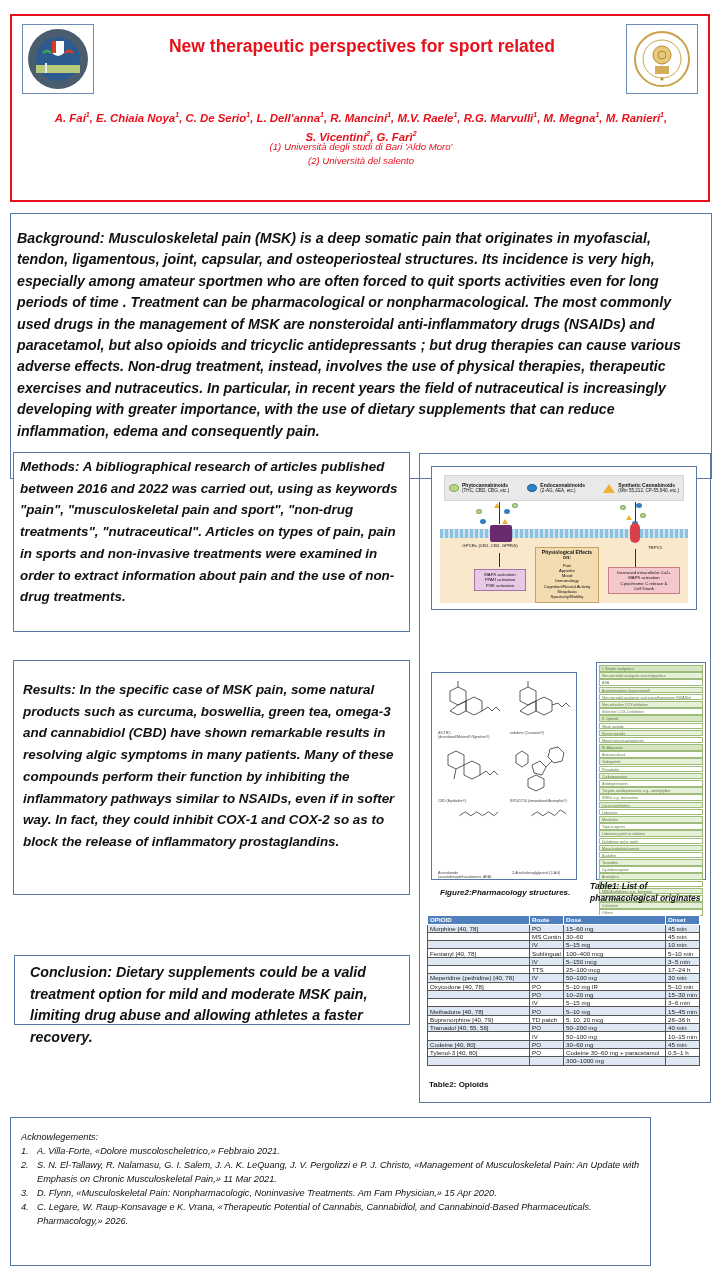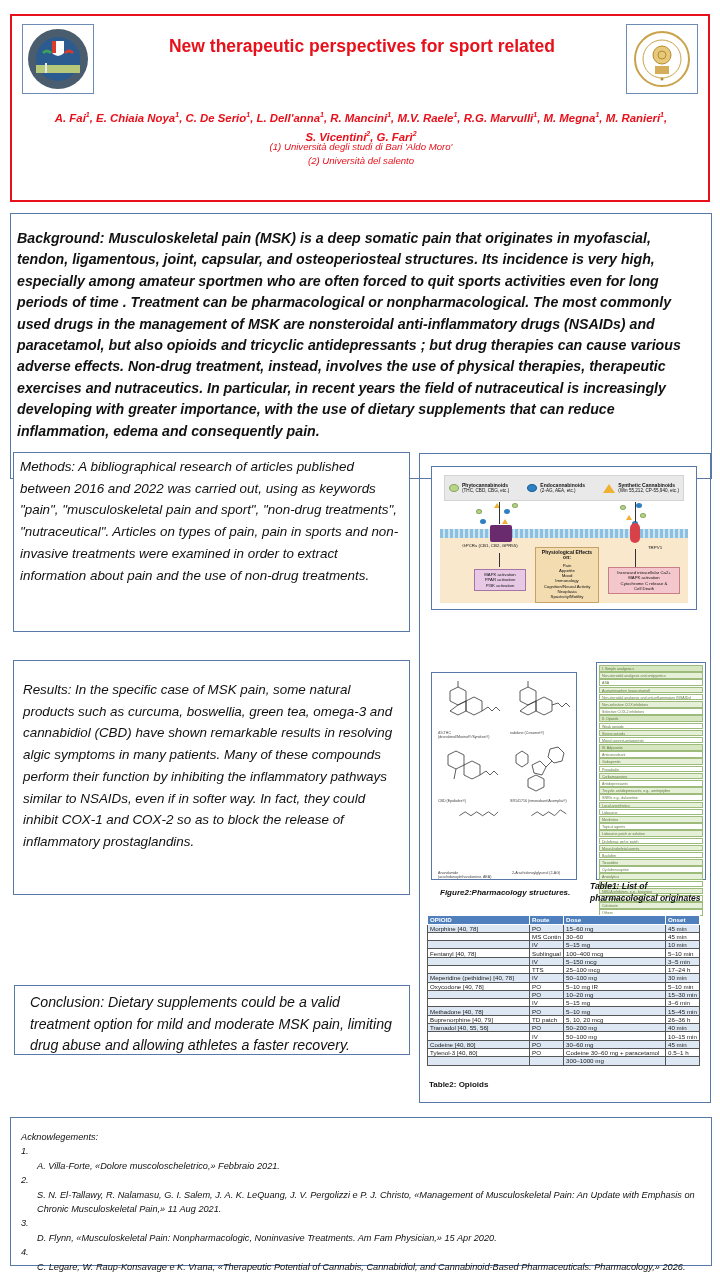--- a/index.html
+++ b/index.html
@@ -18,22 +18,22 @@
   .authors sup { font-size: 7px; }
   .affil { left: 8px; top: 124px; width: 682px; text-align: center; color: #e8101a; font-style: italic; font-size: 9.6px; line-height: 14px; }
 
   
   .tbox { border: 1.5px solid #5878a8; background: #fff; }
   .bg-box { left: 10px; top: 177px; width: 702px; height: 266px; padding: 14px 6px 0 6px; margin-top: 36px; }
   .bg-text { font-weight: bold; font-style: italic; font-size: 14.2px; line-height: 21.4px; }
 
   .methods-box { left: 13px; top: 452px; width: 397px; height: 180px; padding: 3px 6px 0 6px; }
   .results-box { left: 13px; top: 660px; width: 397px; height: 235px; padding: 18px 8px 0 9px; }
-  .concl-box { left: 14px; top: 985px; width: 396px; height: 70px; padding: 6px 8px 12px 15px; }
-  .col-text { font-weight: normal; font-style: italic; font-size: 13.4px; line-height: 21.7px; }
+  .concl-box { left: 14px; top: 955px; width: 396px; height: 70px; padding: 6px 8px 12px 15px; }
+  .col-text { font-weight: bold; font-style: italic; font-size: 13.4px; line-height: 21.7px; }
 
   
   .right-box { left: 419px; top: 453px; width: 292px; height: 650px; border: 1.5px solid #5878a8; }
   .fig1 { left: 11px; top: 12px; width: 266px; height: 144px; border: 1.5px solid #5878a8; background: #fff; padding: 6px 8px; }
   .fig1-inner { position: relative; width: 100%; height: 100%; background: linear-gradient(#fff 0 58px, #f9e8cc 58px 100%); }
   .lig-bar { position: absolute; left: 4px; top: 2px; right: 4px; height: 26px; background: #e9e9e9; border: 1px solid #d4d4d4; display: flex; justify-content: space-between; align-items: center; padding: 0 4px; font-size: 4.6px; line-height: 5.5px; }
   .lig { display: flex; align-items: center; gap: 3px; }
   .lig b { display: block; font-size: 5px; }
   .dot { width: 10px; height: 8px; border-radius: 50%; }
   .dot.g { background: #b6d48a; border: 1px solid #88a85e; }
@@ -66,26 +66,26 @@
   .t1-row.head { background: #d6e6c0; }
   .table1-caption { left: 170px; top: 427px; width: 120px; font-weight: bold; font-style: italic; font-size: 8.5px; line-height: 11.5px; }
 
   .table2 { left: 7px; top: 461px; width: 272px; border: 1.5px solid #243e6a; border-collapse: collapse; font-size: 6.2px; table-layout: fixed; }
   .table2 th { background: #4f80bd; color: #fff; text-align: left; font-weight: bold; padding: 0 2px; height: 8.5px; border: 0.5px solid #fff; }
   .table2 td { padding: 0 2px; height: 8.3px; border: 0.5px solid #555; color: #222; white-space: nowrap; overflow: hidden; }
   .table2 tr.blue td { background: #dde8f4; }
   .table2-caption { left: 9px; top: 626px; font-weight: bold; font-size: 8px; }
 
   
-  .ack-box { left: 10px; top: 1117px; width: 702px; height: 149px; padding: 12px 10px 12px 10px; }
+  .ack-box { left: 10px; top: 1117px; width: 641px; height: 149px; padding: 12px 10px 12px 10px; }
   .ack-title { font-style: italic; font-size: 9.2px; line-height: 14px; }
   .ack-list { list-style: none; }
   .ack-item { display: flex; font-style: italic; font-size: 9.2px; line-height: 14px; }
   .ack-num { width: 16px; flex: none; }
-  .ack-text { flex: 1; margin-top: 15px; }
+  .ack-text { flex: 1; }
 </style>
 </head>
 <body>
 
 <div class="abs header-box">
   <div class="abs logo logo-left">
     <svg width="66" height="64" viewBox="0 0 66 64">
       <circle cx="33" cy="32" r="30" fill="#4a5d6e"></circle>
       <circle cx="33" cy="32" r="22" fill="#2c5b8f"></circle>
       <rect x="11" y="38" width="44" height="8" fill="#b6c87a"></rect>
@@ -410,21 +410,21 @@
 
 <div class="abs tbox ack-box">
   <div class="ack-title">Acknowlegements:</div>
   <ol class="ack-list" id="ack-list">
       <li class="ack-item">
         <span class="ack-num">1.</span>
         <span class="ack-text">A. Villa-Forte, «Dolore muscoloscheletrico,» Febbraio 2021.</span>
       </li>
       <li class="ack-item">
         <span class="ack-num">2.</span>
-        <span class="ack-text">S. N. El-Tallawy, R. Nalamasu, G. I. Salem, J. A. K. LeQuang, J. V. Pergolizzi e P. J. Christo, «Management of Musculoskeletal Pain: An Update with Emphasis on Chronic Musculoskeletal Pain,» 11 Aug 2021.</span>
+        <span class="ack-text">S. N. El-Tallawy, R. Nalamasu, G. I. Salem, J. A. K. LeQuang, J. V. Pergolizzi e P. J. Christo, «Management of Musculoskeletal Pain: An Update with Emphasis on Chronic Musculoskeletal Pain,» 11 Mar 2021.</span>
       </li>
       <li class="ack-item">
         <span class="ack-num">3.</span>
         <span class="ack-text">D. Flynn, «Musculoskeletal Pain: Nonpharmacologic,  Noninvasive Treatments. Am Fam Physician,» 15 Apr 2020.</span>
       </li>
       <li class="ack-item">
         <span class="ack-num">4.</span>
         <span class="ack-text">C. Legare, W. Raup-Konsavage e K. Vrana, «Therapeutic Potential of Cannabis, Cannabidiol, and Cannabinoid-Based Pharmaceuticals. Pharmacology,» 2026.</span>
       </li>
     </ol>

